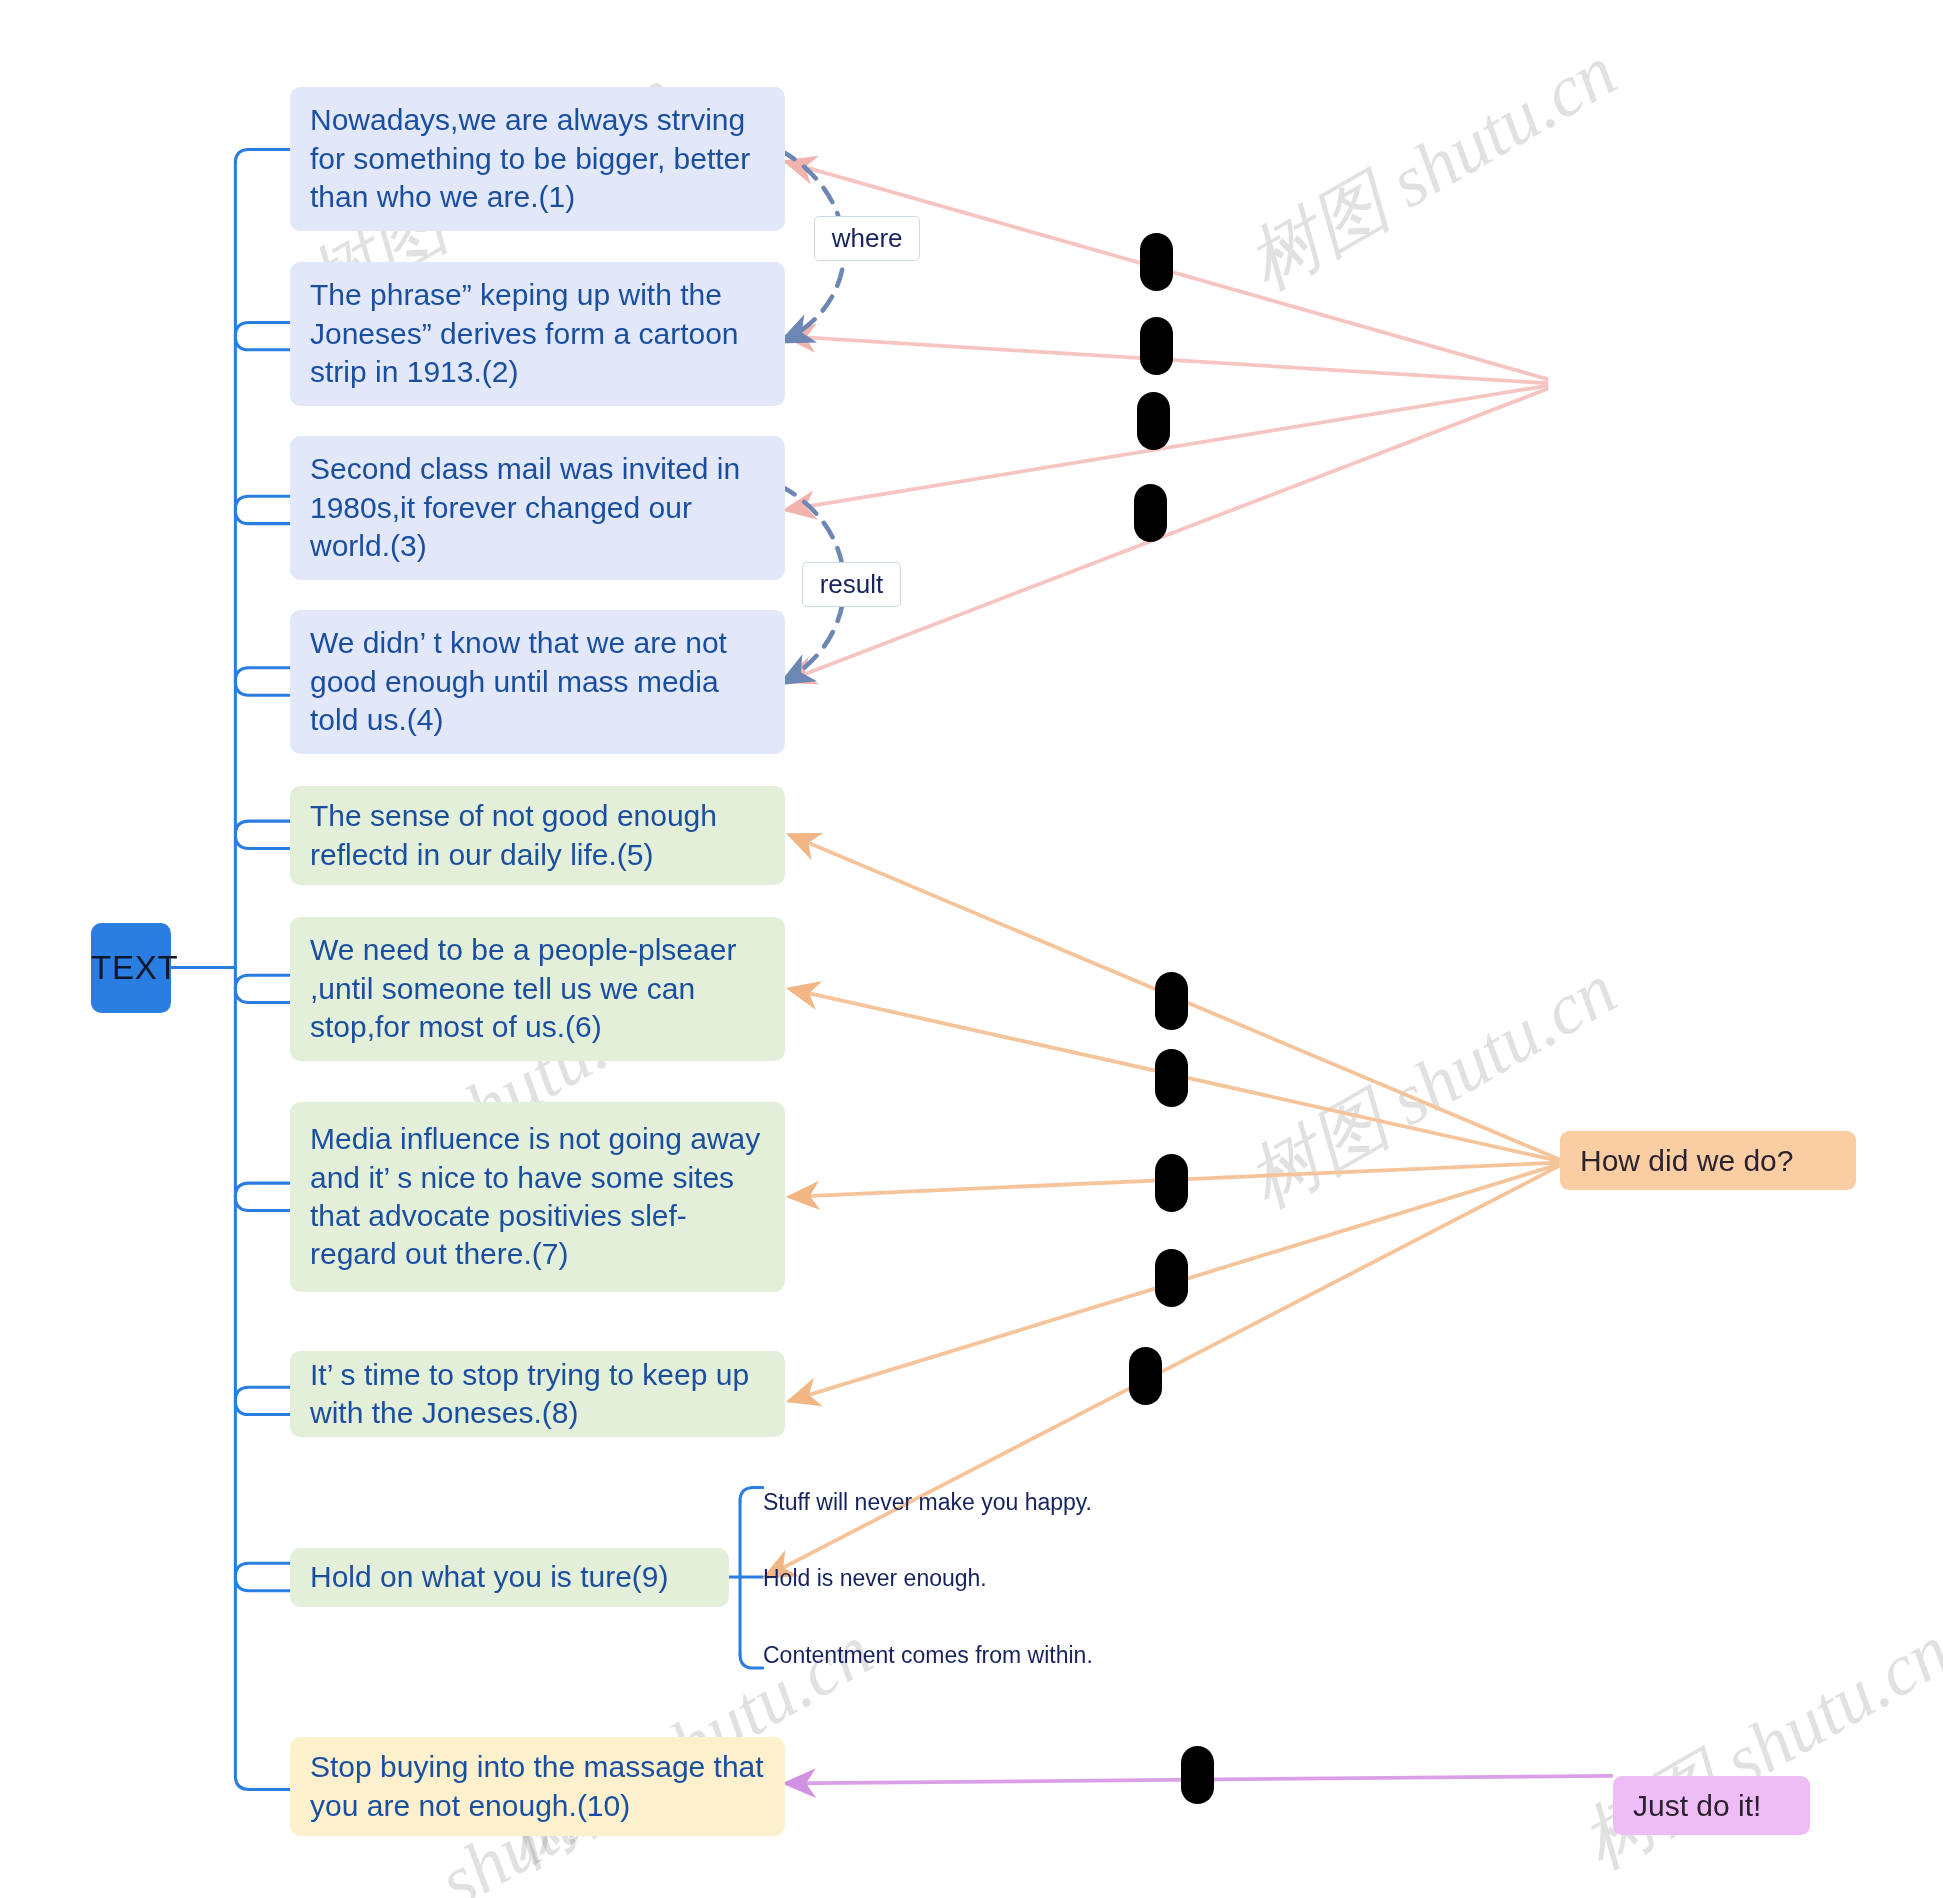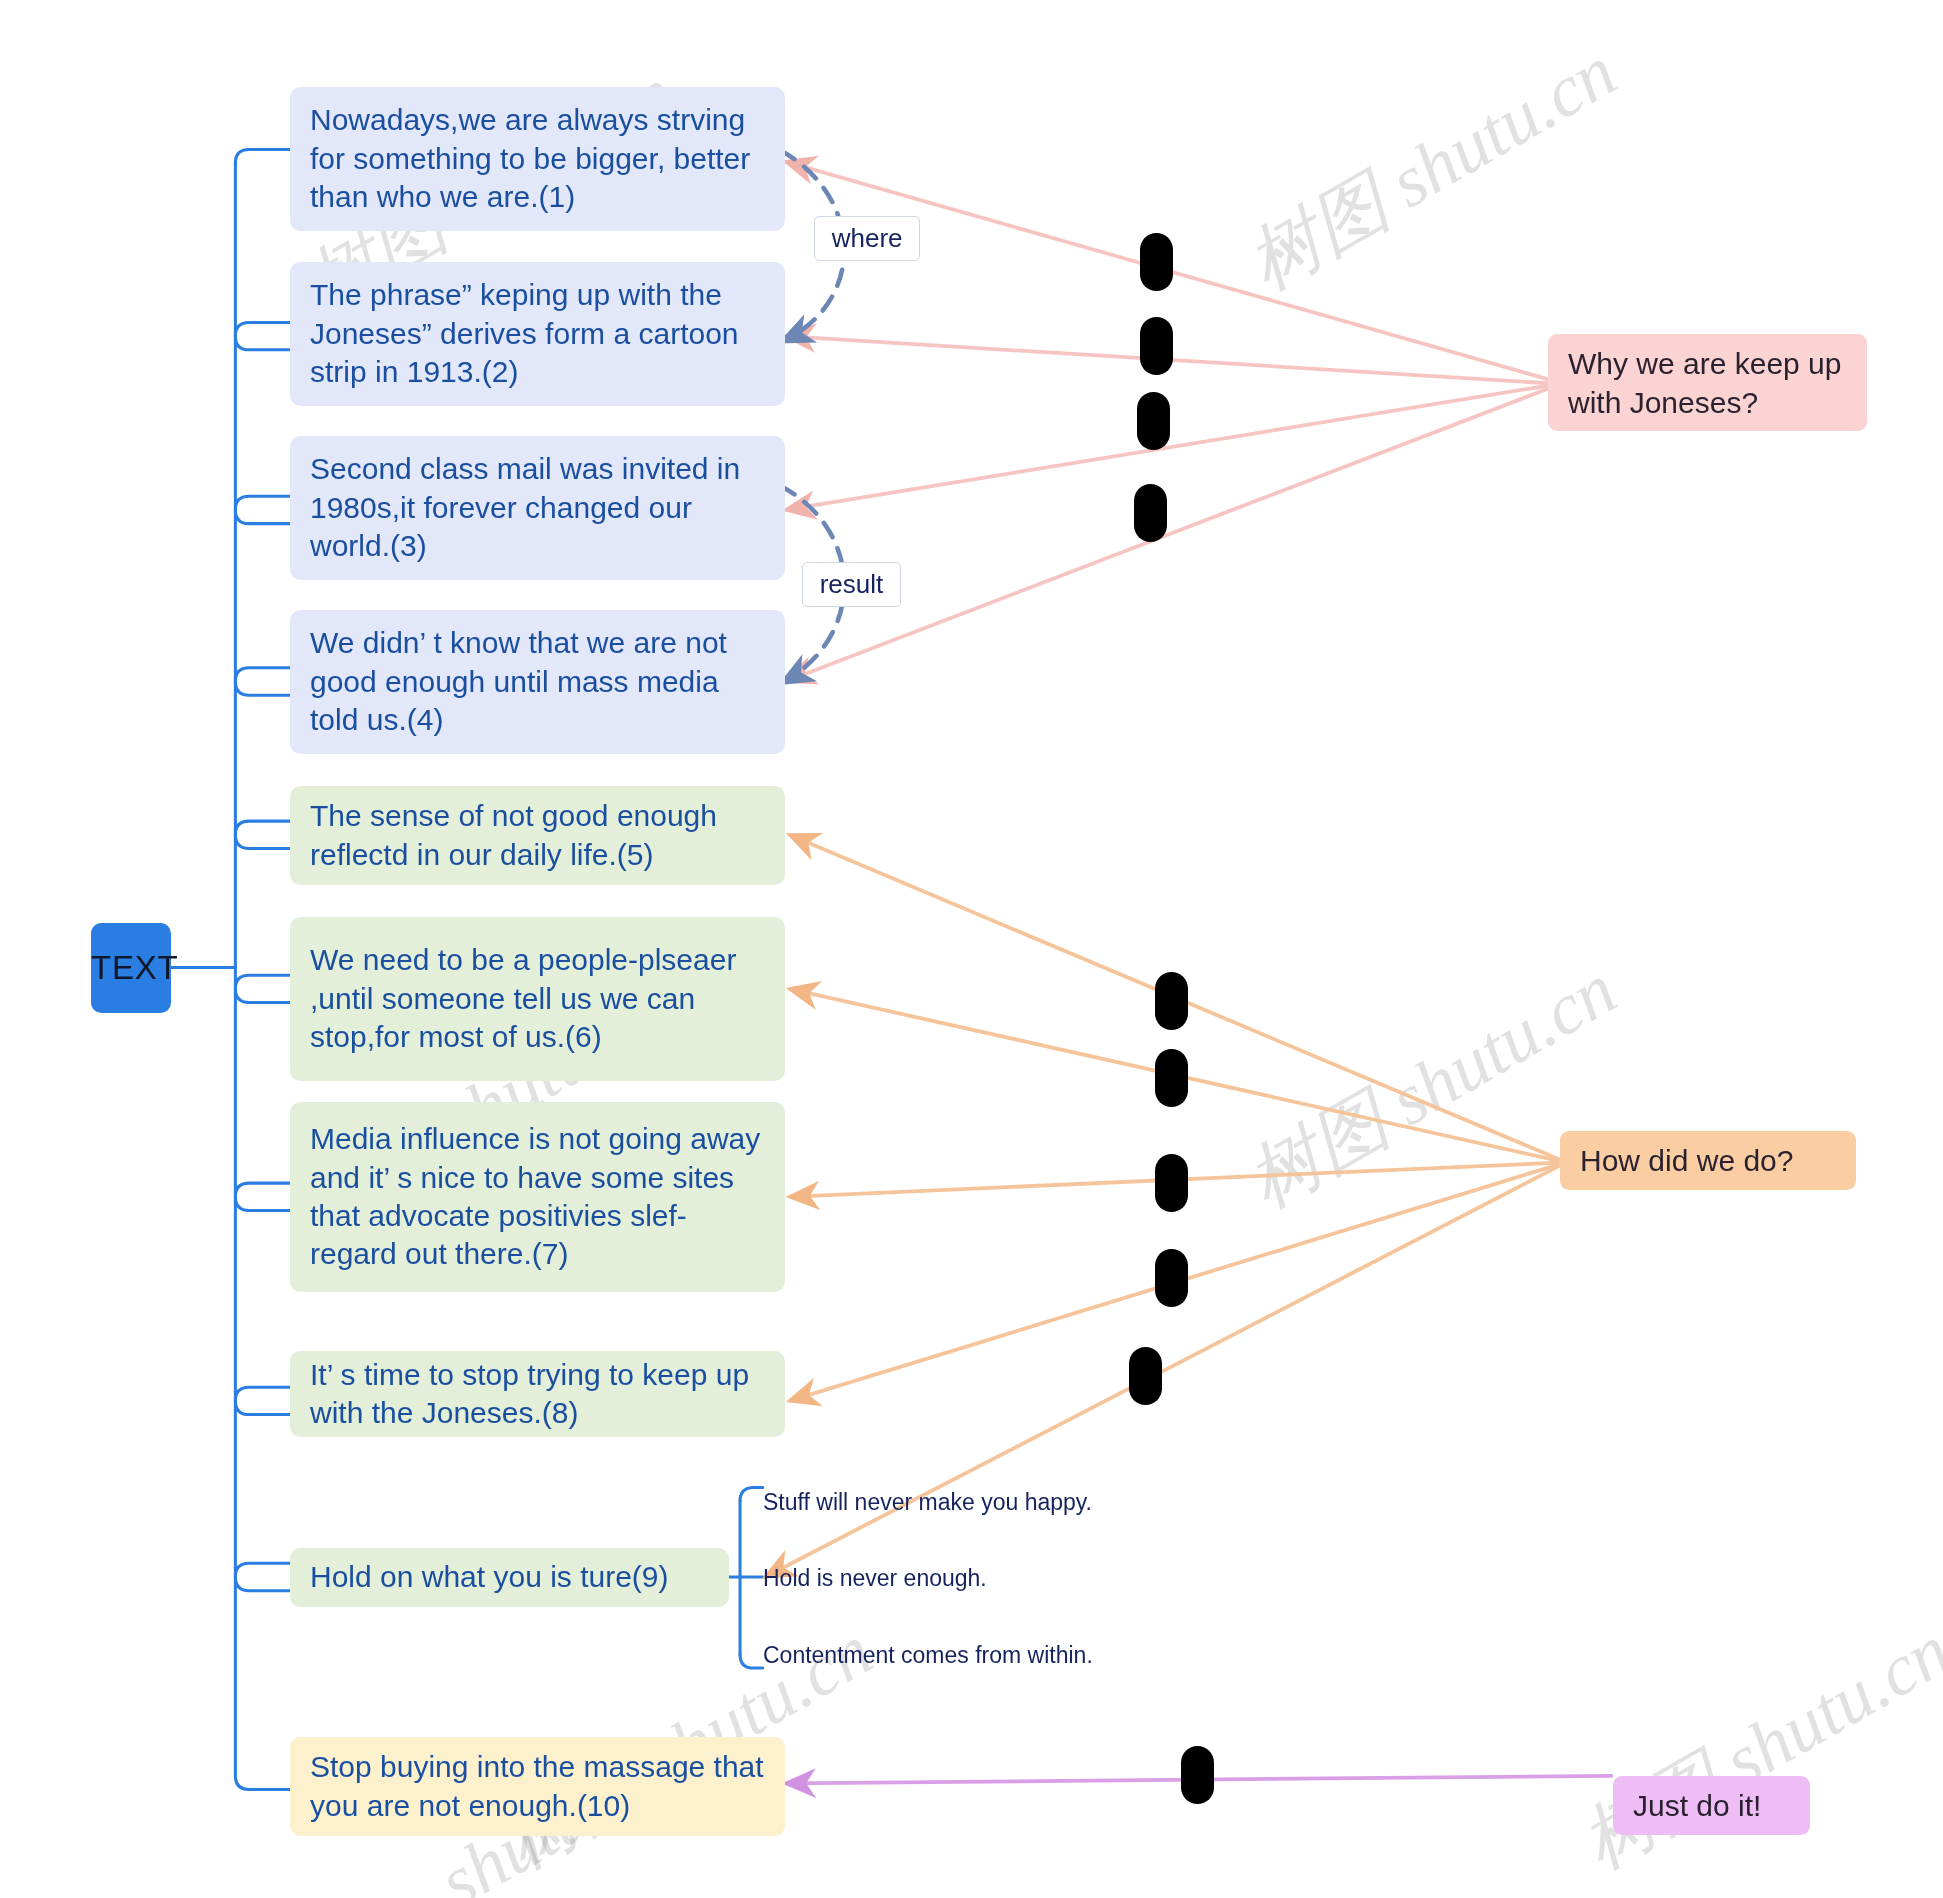--- a/index.html
+++ b/index.html
@@ -173,21 +173,21 @@
   </div>
 
   <div class="node topic blue" style="left:290px;top:610px;width:495px;height:144px;">
     <span class="txt">We didn’ t know that we are not good enough until mass media told us.(4)</span>
   </div>
 
   <div class="node topic green" style="left:290px;top:786px;width:495px;height:99px;">
     <span class="txt">The sense of not good enough reflectd in our daily life.(5)</span>
   </div>
 
-  <div class="node topic green" style="left:290px;top:917px;width:495px;height:164px;justify-content:flex-end;">
+  <div class="node topic green" style="left:290px;top:917px;width:495px;height:144px;justify-content:flex-end;">
     <span class="txt">We need to be a people-plseaer ,until someone tell us we can stop,for most of us.(6)</span>
   </div>
 
   <div class="node topic green" style="left:290px;top:1102px;width:495px;height:190px;">
     <span class="txt">Media influence is not going away and it’ s nice to have some sites that advocate positivies slef-regard out there.(7)</span>
   </div>
 
   <div class="node topic green" style="left:290px;top:1351px;width:495px;height:86px;">
     <span class="txt">It’ s time to stop trying to keep up with the Joneses.(8)</span>
   </div>
@@ -203,23 +203,20 @@
   <div class="node leaf" style="left:763px;top:1484px;width:395px;height:36px;">
     <span class="txt">Stuff will never make you happy.</span>
   </div>
   <div class="node leaf" style="left:763px;top:1560px;width:395px;height:36px;">
     <span class="txt">Hold is never enough.</span>
   </div>
   <div class="node leaf" style="left:763px;top:1637px;width:395px;height:36px;">
     <span class="txt">Contentment comes from within.</span>
   </div>
 
-  <div class="node summary pink" style="left:1548px;top:334px;width:319px;height:97px;">
-    <span class="txt">Why we are keep up with Joneses?</span>
-  </div>
 
   <div class="node summary orange" style="left:1560px;top:1131px;width:296px;height:59px;">
     <span class="txt">How did we do?</span>
   </div>
 
   <div class="node summary purple" style="left:1613px;top:1746px;width:197px;height:59px;">
     <span class="txt">Just do it!</span>
   </div>
 
   <div class="rel-label" style="left:814px;top:216px;">

